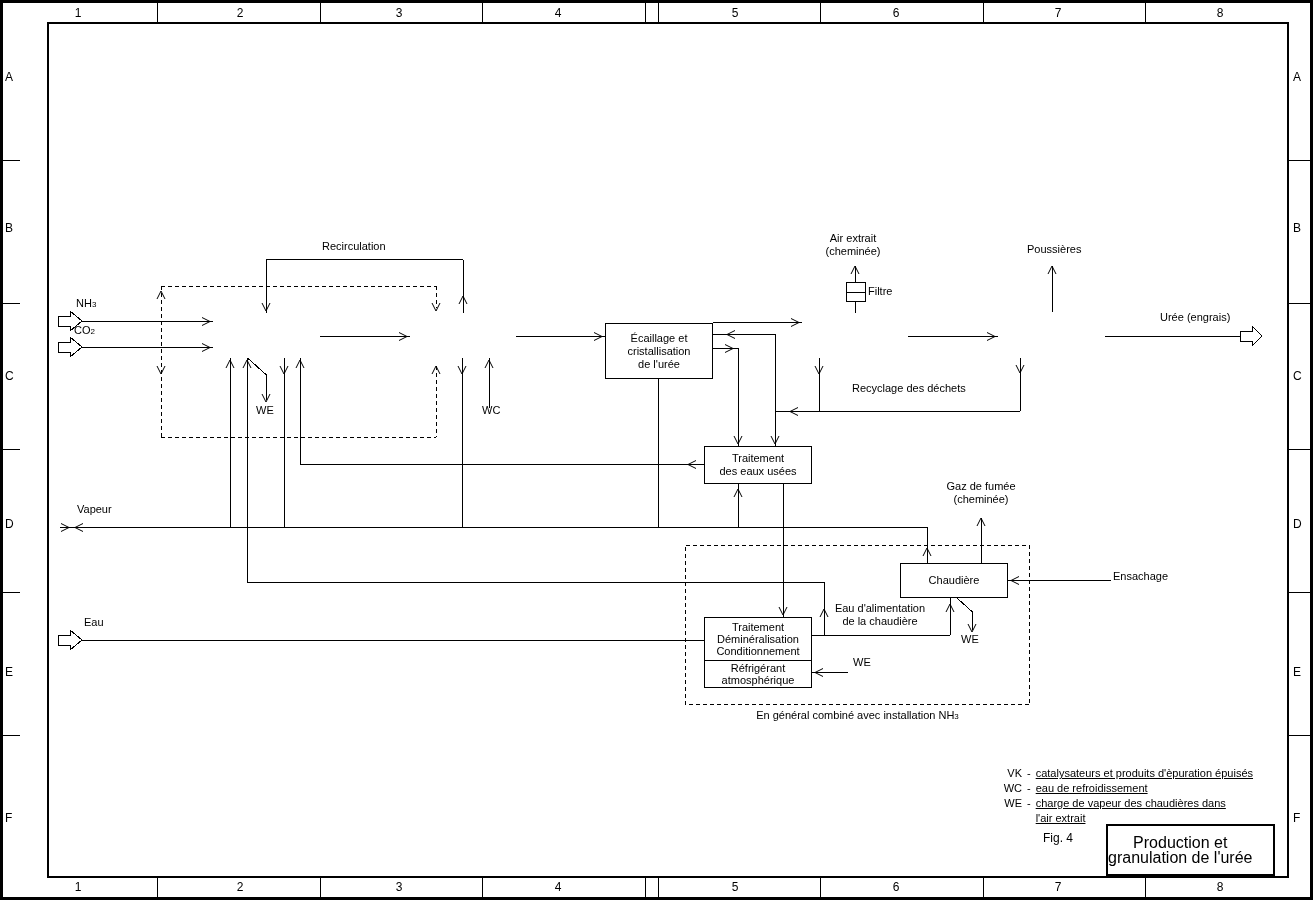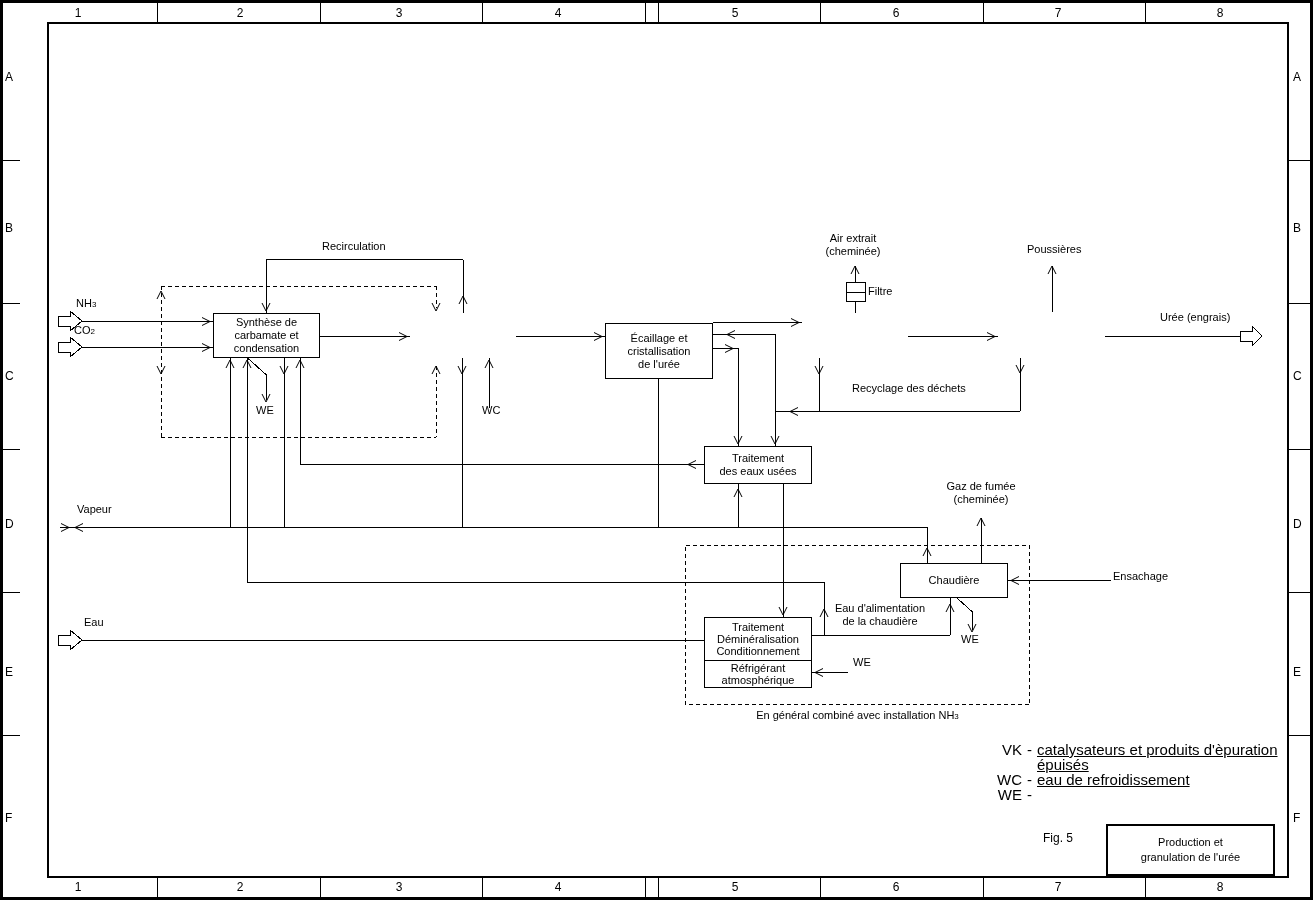--- a/index.html
+++ b/index.html
@@ -18,30 +18,30 @@
     position:absolute;box-sizing:border-box;border:1px solid #000;background:#fff;
     display:flex;align-items:center;justify-content:center;text-align:center;
     font-size:11px;line-height:13px;white-space:pre-line;
   }
   .lbl{position:absolute;font-size:11px;line-height:13px;white-space:pre-line;}
   .center{text-align:center;}
   .sub{font-size:8px;}
   .colnum,.rowletter{position:absolute;font-size:12px;}
   .colnum{transform:translateX(-50%);}
   .rowletter{transform:translateY(-50%);}
-  .legend{position:absolute;font-size:15px;line-height:15px;}
+  .legend{position:absolute;font-size:11px;line-height:15px;margin-top:24px;}
   .lrow{display:flex;}
   .lcode{display:inline-block;width:26px;text-align:right;flex:none;}
   .lsep{flex:none;margin:0 5px;}
   .ldesc{white-space:pre-line;text-decoration:underline;}
   .figlbl{position:absolute;font-size:12px;}
   .titlebox{
     position:absolute;left:1106px;top:824px;width:169px;height:52px;
     box-sizing:border-box;border:2px solid #000;display:flex;align-items:center;
-    justify-content:center;text-align:center;font-size:11px;line-height:15px;white-space:pre-line;
+    text-align:center;font-size:16px;line-height:15px;white-space:pre-line;
   }
 </style>
 </head>
 <body>
 
 <div class="sheet">
 
   <svg width="1313" height="900" viewBox="0 0 1313 900">
 
     <g class="lineart crisp">
@@ -133,23 +133,20 @@
   <div class="rowletter" style="left:5px;top:524px">D</div>
   <div class="rowletter" style="left:5px;top:672px">E</div>
   <div class="rowletter" style="left:5px;top:818px">F</div>
   <div class="rowletter" style="left:1293px;top:77px">A</div>
   <div class="rowletter" style="left:1293px;top:228px">B</div>
   <div class="rowletter" style="left:1293px;top:376px">C</div>
   <div class="rowletter" style="left:1293px;top:524px">D</div>
   <div class="rowletter" style="left:1293px;top:672px">E</div>
   <div class="rowletter" style="left:1293px;top:818px">F</div>
 
-  <div class="box" style="left:213px;top:313px;width:107px;height:45px"><span>Synthèse de
-carbamate et
-condensation</span></div>
   <div class="box" style="left:605px;top:323px;width:108px;height:56px"><span>Écaillage et
 cristallisation
 de l'urée</span></div>
   <div class="box" style="left:704px;top:446px;width:108px;height:38px"><span>Traitement
 des eaux usées</span></div>
   <div class="box" style="left:900px;top:563px;width:108px;height:35px"><span>Chaudière</span></div>
   <div class="box" style="left:704px;top:617px;width:108px;height:44px;line-height:12px"><span>Traitement
 Déminéralisation
 Conditionnement</span></div>
   <div class="box" style="left:704px;top:660px;width:108px;height:28px;line-height:12px"><span>Réfrigérant
@@ -184,20 +181,22 @@
       <span class="ldesc">catalysateurs et produits d'èpuration épuisés</span>
     </div>
     <div class="lrow">
       <span class="lcode">WC</span>
       <span class="lsep">-</span>
       <span class="ldesc">eau de refroidissement</span>
     </div>
     <div class="lrow">
       <span class="lcode">WE</span>
       <span class="lsep">-</span>
+      <span class="ldesc">charge de vapeur des chaudières dans
+l'air extrait</span>
     </div>
   </div>
 
-  <div class="figlbl" style="left:1043px;top:831px">Fig. 5</div>
+  <div class="figlbl" style="left:1043px;top:831px">Fig. 4</div>
   <div class="titlebox"><span>Production et
 granulation de l'urée</span></div>
 
 </div>
 
 </body></html>

